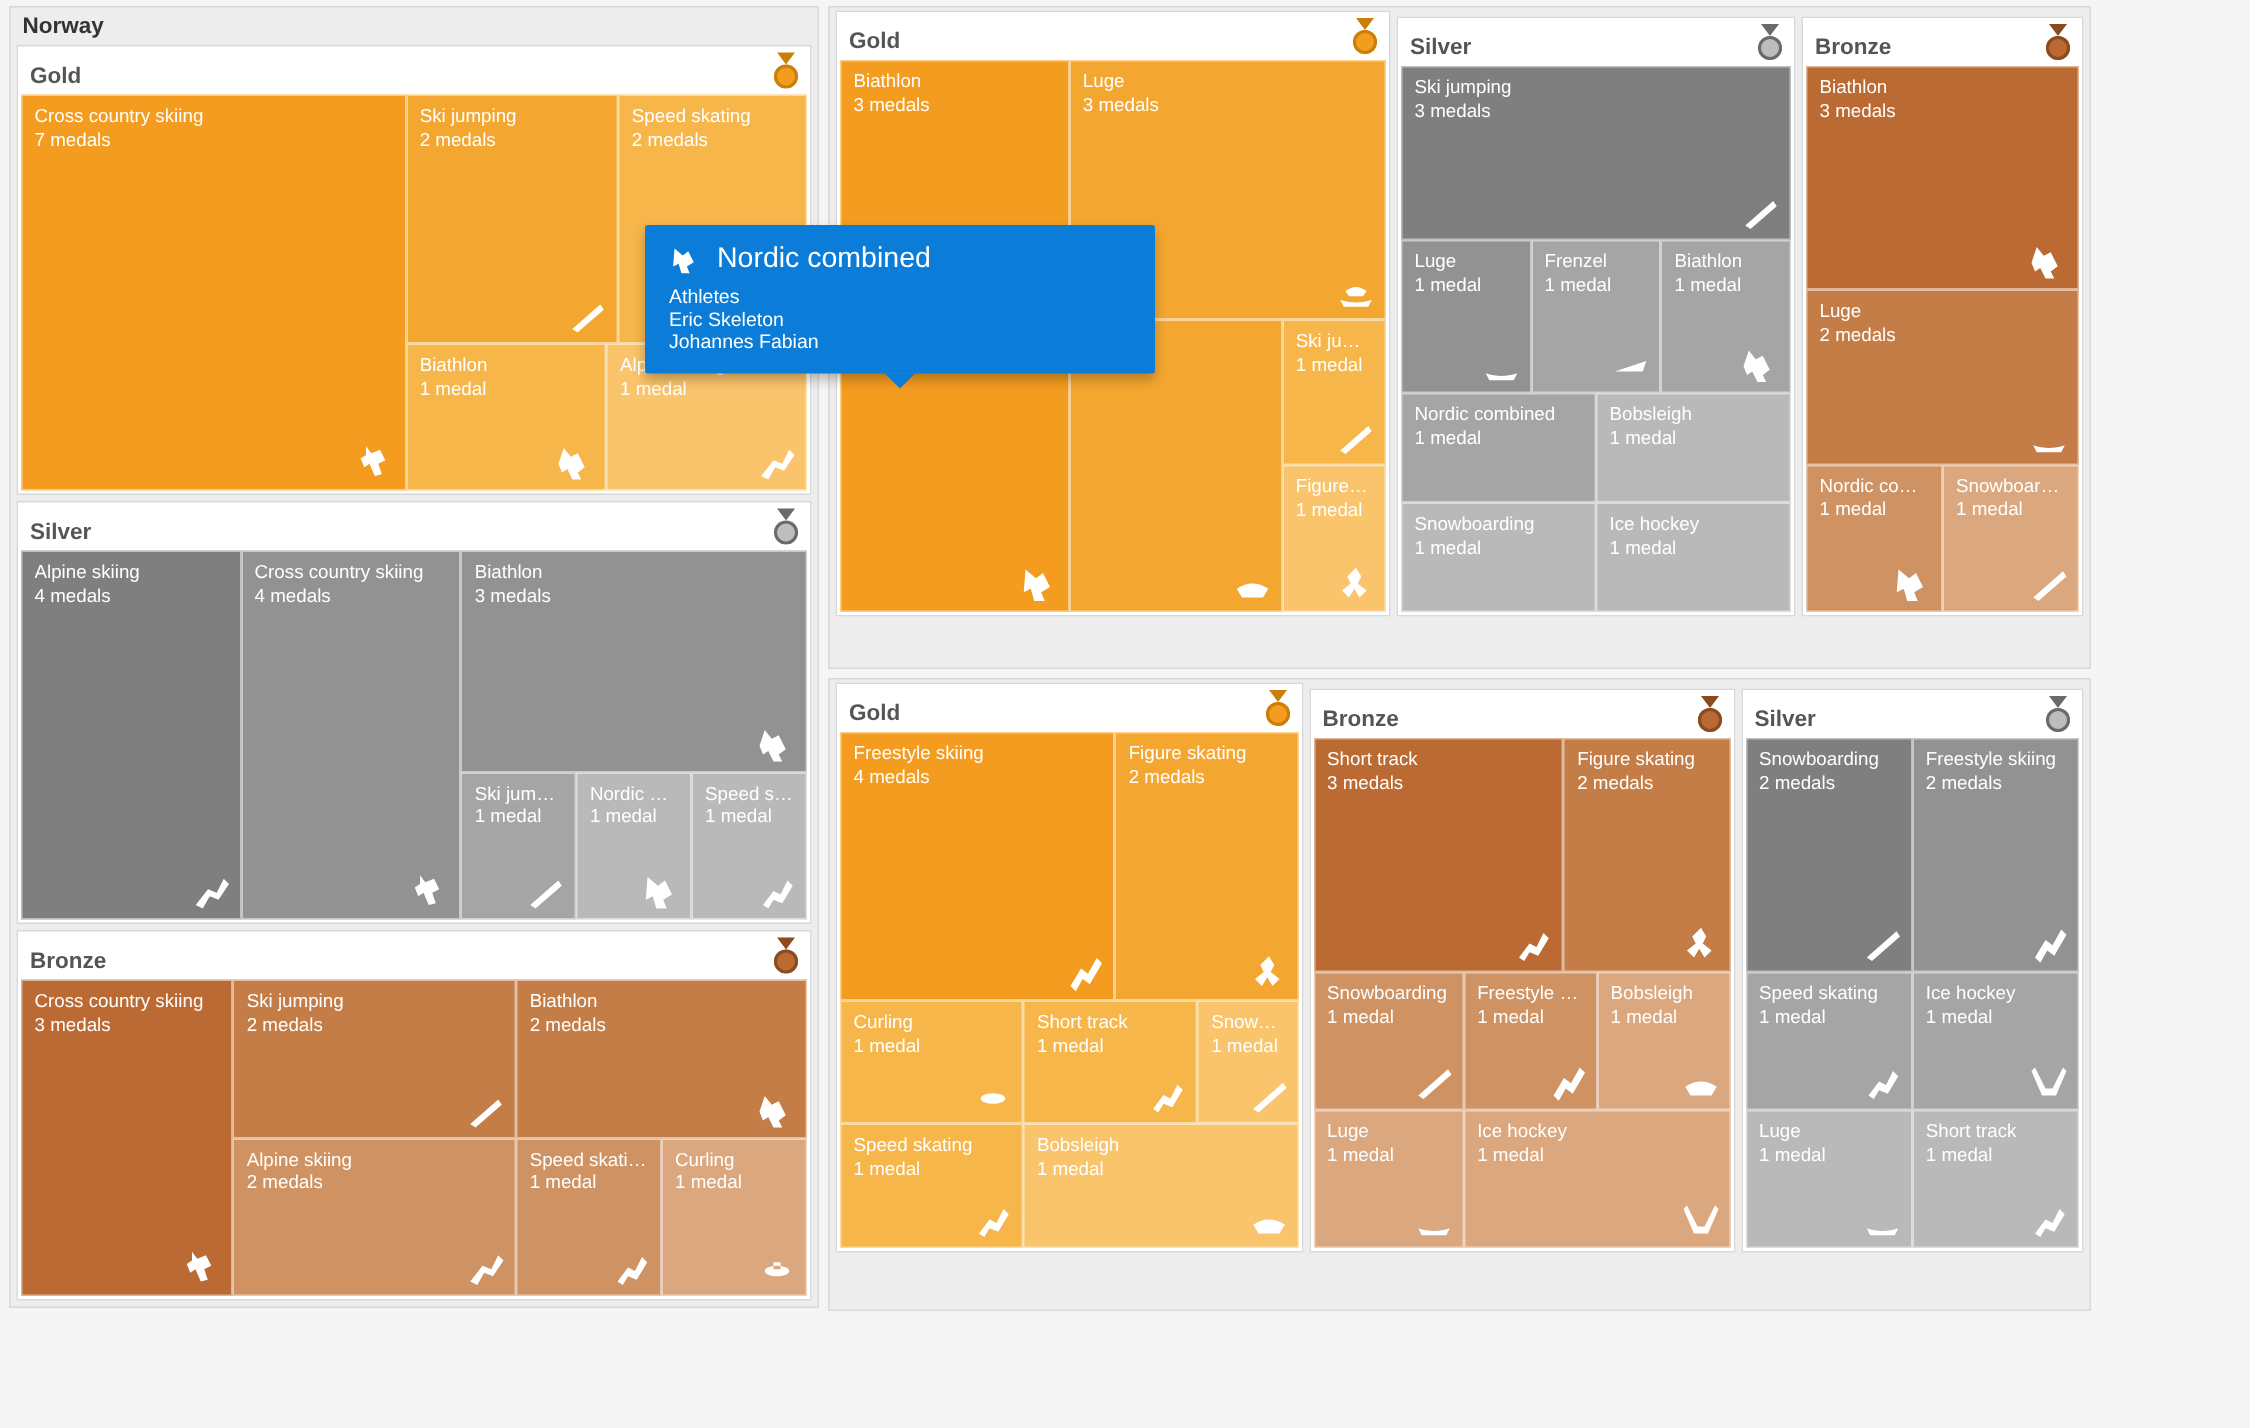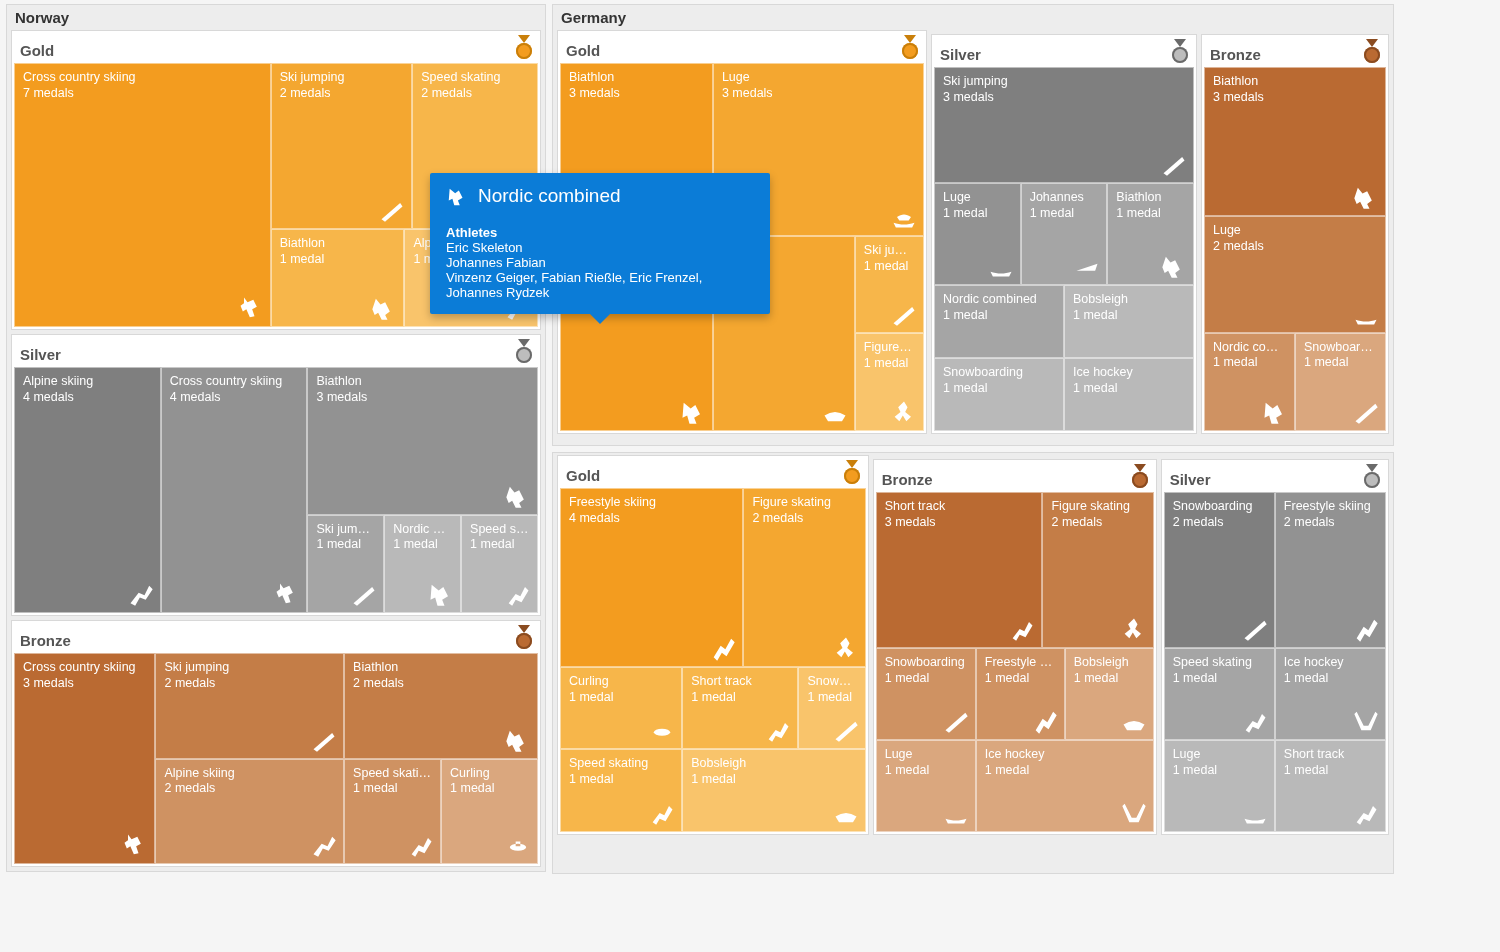--- a/index.html
+++ b/index.html
@@ -110,21 +110,21 @@
   }
   .tooltip::after {
     content:""; position:absolute; left:160px; bottom:-10px;
     border-left:10px solid transparent; border-right:10px solid transparent;
     border-top:10px solid var(--tooltip-bg);
   }
   .tooltip .tt-head {
     display:flex; align-items:center; gap:10px;
     font-size:19px; font-weight:400; margin-bottom:6px;
   }
-  .tooltip .tt-sub { font-weight:700; margin-top:18px; }
+  .tooltip .tt-sub { font-weight:400; margin-top:6px; }
   .tooltip .tt-line { font-weight:400; }
 </style>
 </head>
 <body>
 
 <div class="root">
 
   <div class="col col-left">
     <div class="country-block" style="height:868px; display:flex; flex-direction:column;">
       <div class="country-title">Norway</div>
@@ -312,21 +312,20 @@
               </span>
           </div>
         </div>
       </div>
     </div>
   </div>
 
   <div class="col col-right">
 
     <div class="country-block" style="height:442px; position:relative;">
-      <div class="country-title">Germany</div>
 
       <div class="cat-row" style="height:404px;">
 
         <div class="cat" style="flex-grow:14;">
           <div class="cat-header">
             <span class="cat-name">Gold</span>
             <span class="medal-icon gold"></span>
           </div>
           <div class="tiles" style="position:relative;">
             <div class="tile" style="left:0;top:0;width:42%;height:47%;background:var(--gold-1);">
@@ -385,21 +384,20 @@
                 <span style="display:inline-flex;">
                   <svg viewBox="0 0 24 24" width="22" height="22" fill="#fff">
                       <path d="M4 4l6 5 4-3 4 8-5 3 2 5H9l-2-7-4 2z"></path>
                     </svg>
                 </span>
                 <span>Nordic combined</span>
               </div>
               <div class="tt-sub">Athletes</div>
               <div class="tt-line">Eric Skeleton</div>
               <div class="tt-line">Johannes Fabian</div>
-              <div class="tt-line">Vinzenz Geiger, Fabian Rießle, Eric Frenzel, Johannes Rydzek</div>
             </div>
           </div>
         </div>
 
         <div class="cat" style="flex-grow:10;">
           <div class="cat-header">
             <span class="cat-name">Silver</span>
             <span class="medal-icon silver"></span>
           </div>
           <div class="tiles">
@@ -415,21 +413,21 @@
             <div class="tile" style="left:0;top:32%;width:33.33%;height:28%;background:var(--silver-2);">
               <div class="label">Luge</div>
               <div class="medals"><span>1</span> <span>medal</span></div>
               <span class="sport-icon">
                   <svg viewBox="0 0 24 24">
                     <path d="M3 17c6 2 12 2 18 0l-2 4H5z"></path>
                   </svg>
                 </span>
             </div>
             <div class="tile" style="left:33.33%;top:32%;width:33.33%;height:28%;background:var(--silver-3);">
-              <div class="label">Johannes</div>
+              <div class="label">Frenzel</div>
               <div class="medals"><span>1</span> <span>medal</span></div>
               <span class="sport-icon">
                   <svg viewBox="0 0 24 24">
                     <path d="M3 16l18-6-2 6H5z"></path>
                   </svg>
                 </span>
             </div>
             <div class="tile" style="left:66.66%;top:32%;width:33.34%;height:28%;background:var(--silver-3);">
               <div class="label">Biathlon</div>
               <div class="medals"><span>1</span> <span>medal</span></div>

